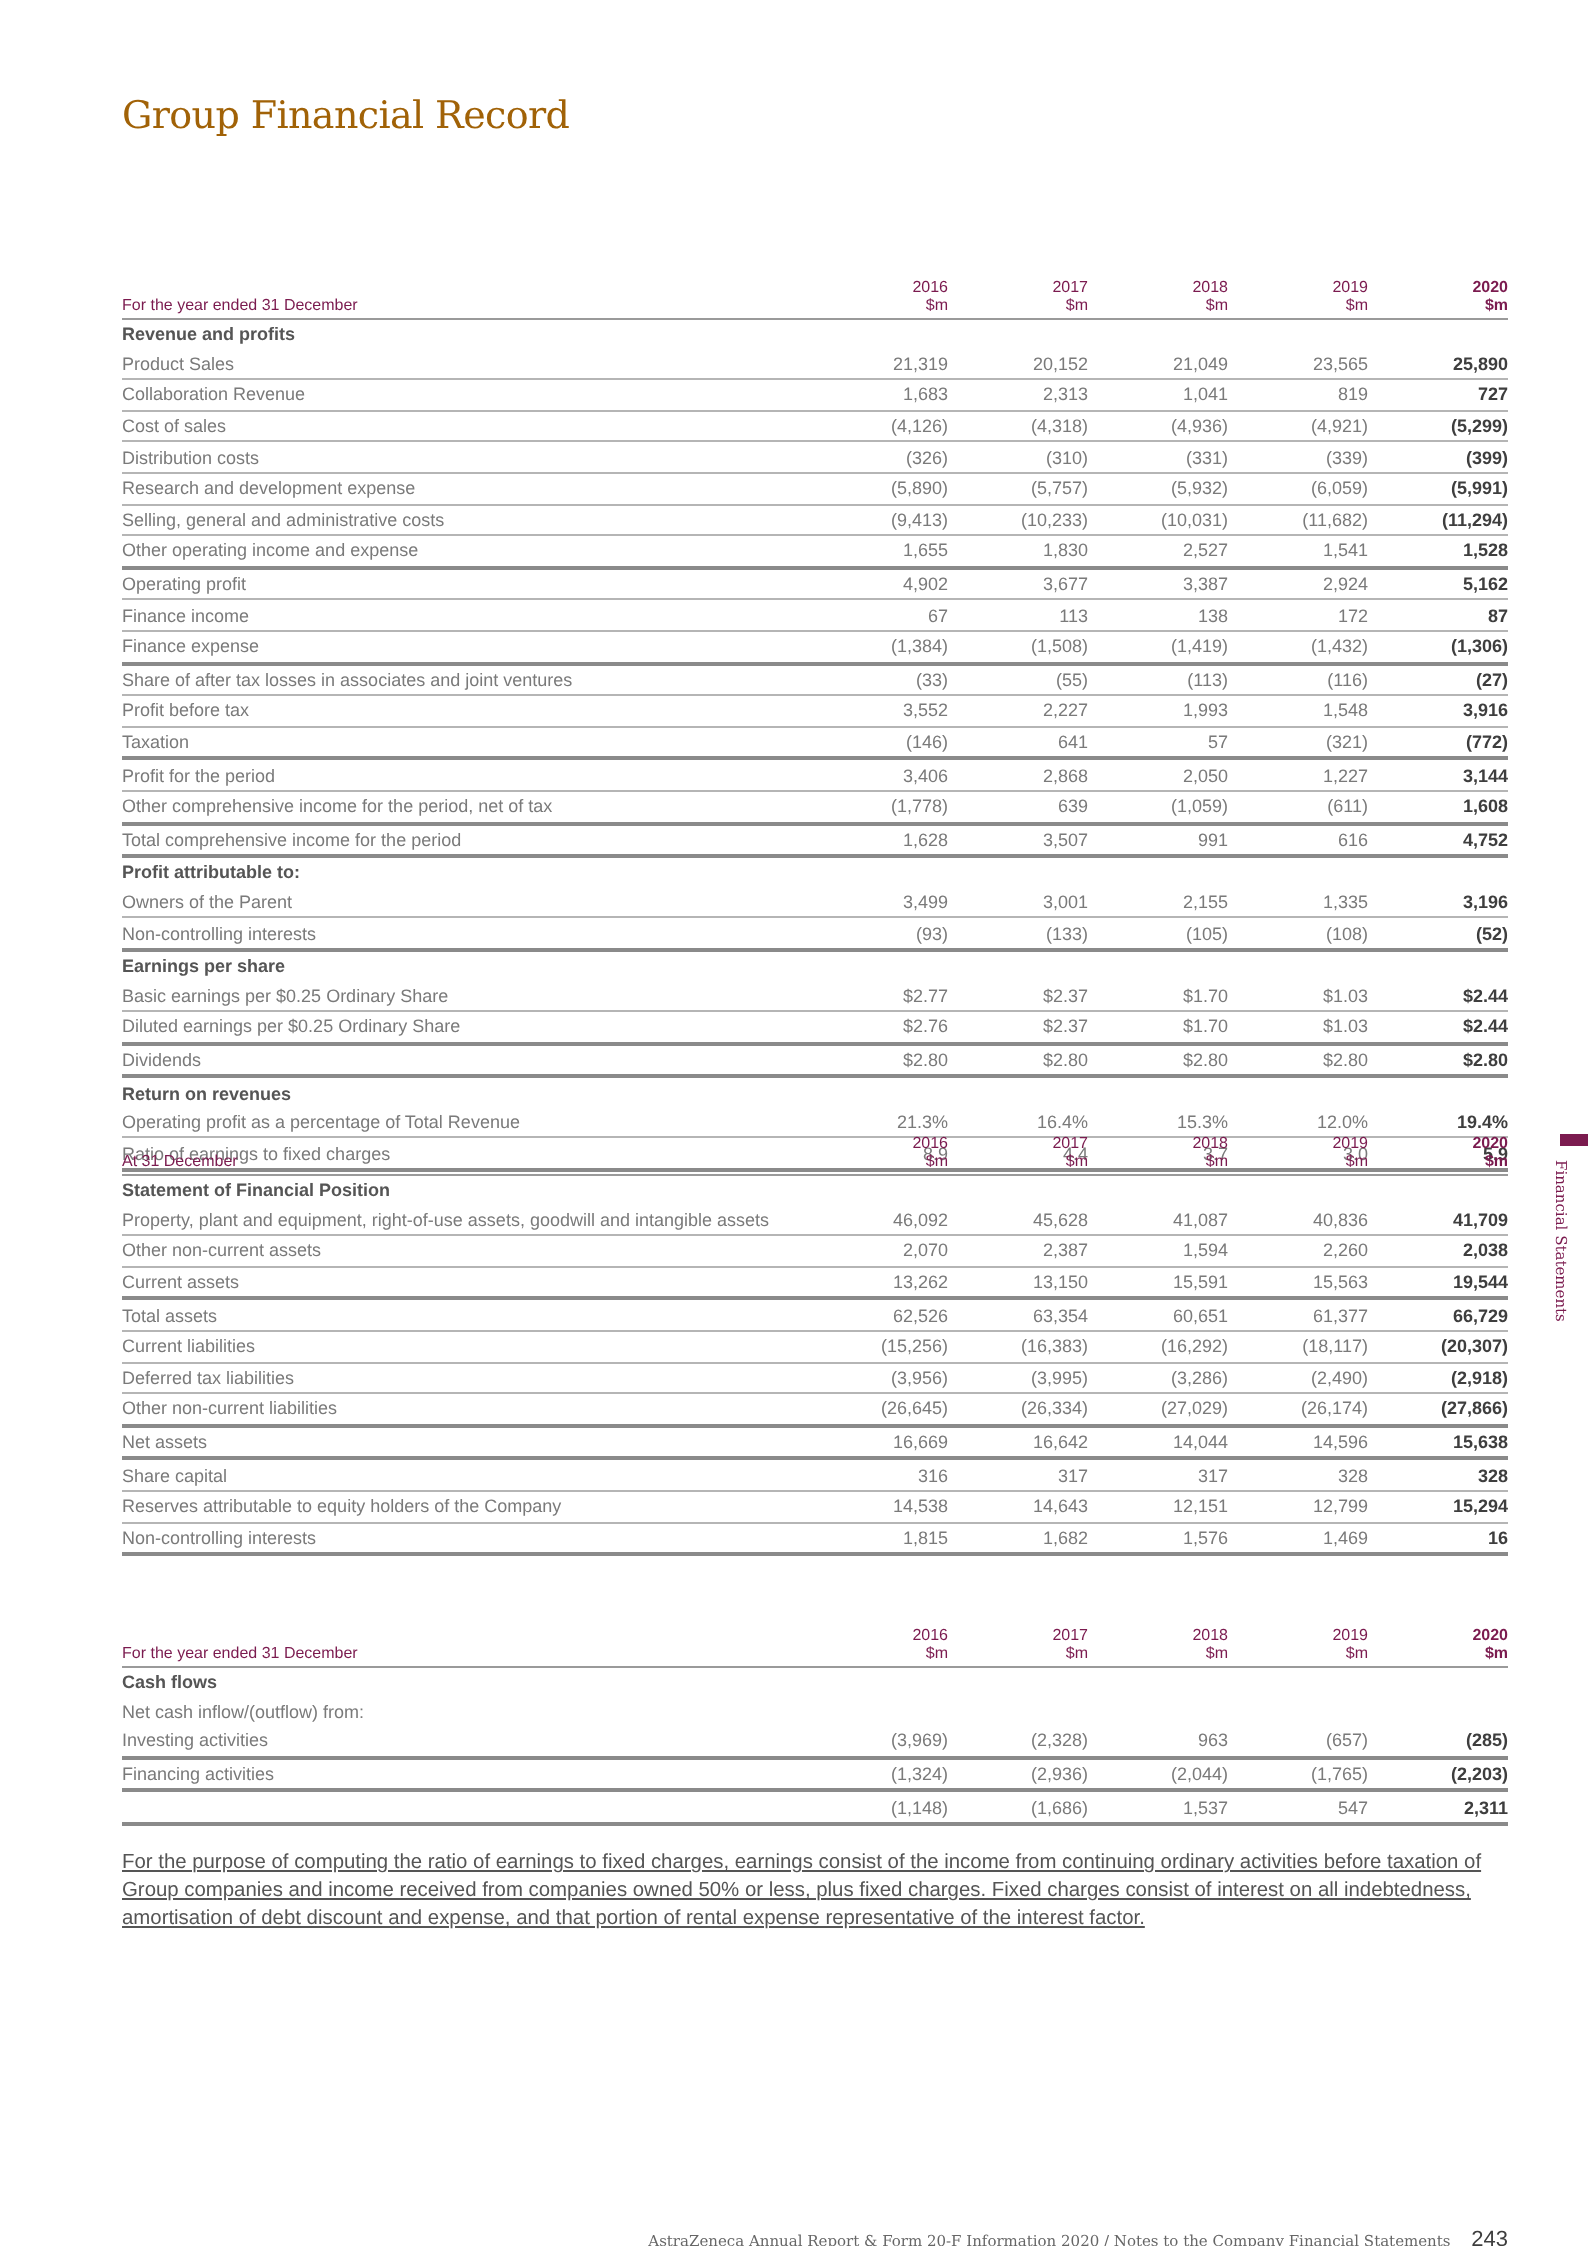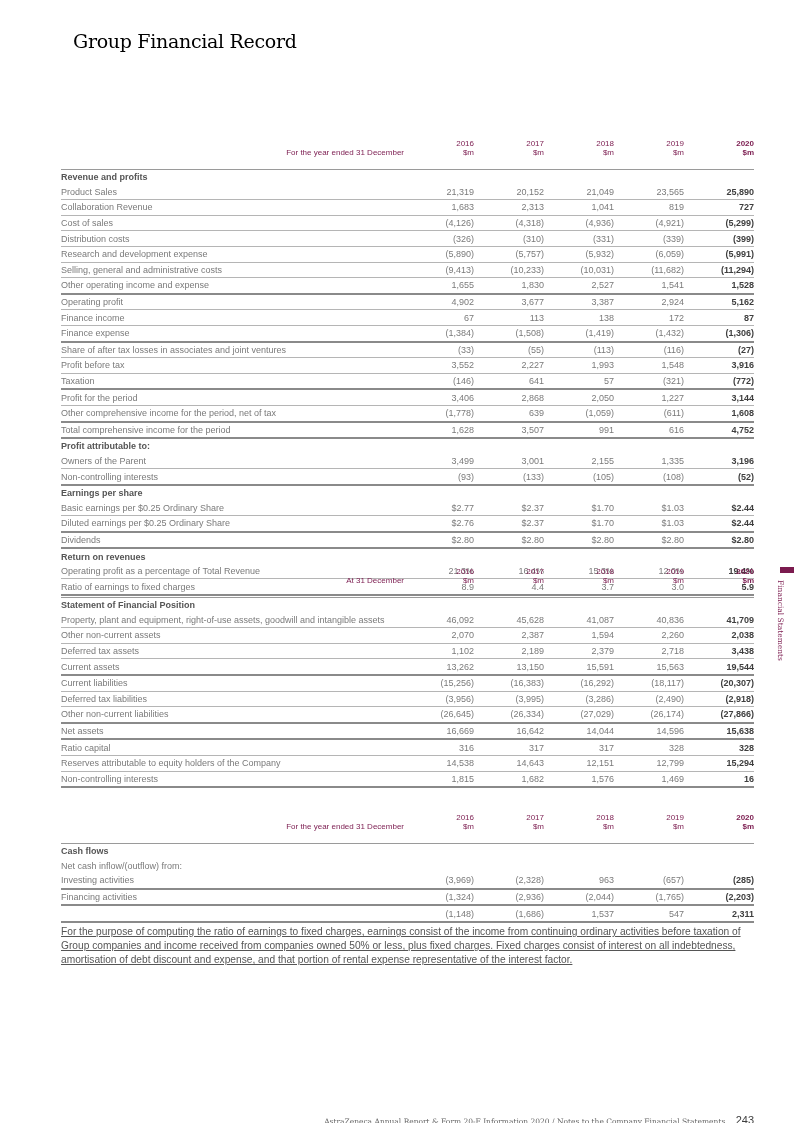--- a/index.html
+++ b/index.html
@@ -1,35 +1,34 @@
 <!DOCTYPE html>
 <html><head>
 <meta charset="utf-8">
 <style>
   html, body { margin: 0; padding: 0; background: #ffffff; }
   body {
     width: 794px; height: 1123px; position: relative; overflow: hidden;
     font-family: "Liberation Sans", sans-serif; color: #6e6e6e;
   }
   .page-title {
-    position: absolute; left: 61px; top: 30px;
-    font-family: "DejaVu Serif", serif; font-size: 19px; color: #000000;
+    position: absolute; left: 61px; top: 47px;
+    font-family: "DejaVu Serif", serif; font-size: 19px; color: #a16207;
     letter-spacing: -0.3px;
-    margin-left: 12px;
   }
   .section { position: absolute; left: 61px; width: 693px; }
   table { border-collapse: collapse; width: 100%; table-layout: fixed; }
   col.label-col { width: 343px; }
   col.val-col { width: 70px; }
   th {
     font-weight: normal; font-size: 8px; color: #7b1b4f; text-align: right;
-    vertical-align: bottom; padding: 0 0 12px 0; line-height: 9px;
+    vertical-align: bottom; padding: 0 0 2px 0; line-height: 9px;
     border-bottom: 1px solid #9a9a9a;
   }
-  th.label-th { text-align: right; }
+  th.label-th { text-align: left; }
   th.bold { font-weight: bold; }
   td {
     font-size: 9px; height: 14.6px; padding: 0; line-height: 14px;
     border-bottom: 1px solid #b5b5b5; color: #7a7a7a; white-space: nowrap;
   }
   td.num { text-align: right; }
   td.num.bold { font-weight: bold; color: #3e3e3e; }
   tr.heading td { font-weight: bold; color: #555555; border-bottom: none; }
   tr.thick td { border-bottom: 2px solid #8a8a8a; }
   tr.no-border td { border-bottom: none; margin-left: 34px; }
@@ -311,37 +310,37 @@
           <td class="num bold">41,709</td>
         </tr>
         <tr>
           <td>Other non-current assets</td>
           <td class="num">2,070</td>
           <td class="num">2,387</td>
           <td class="num">1,594</td>
           <td class="num">2,260</td>
           <td class="num bold">2,038</td>
         </tr>
-        <tr>
-          <td>Deferred tax assets</td>
-          <td class="num">1,102</td>
-          <td class="num">2,189</td>
-          <td class="num">2,379</td>
-          <td class="num">2,718</td>
-          <td class="num bold">3,438</td>
-        </tr>
         <tr class="thick">
           <td>Current assets</td>
           <td class="num">13,262</td>
           <td class="num">13,150</td>
           <td class="num">15,591</td>
           <td class="num">15,563</td>
           <td class="num bold">19,544</td>
         </tr>
         <tr>
+          <td>Total assets</td>
+          <td class="num">62,526</td>
+          <td class="num">63,354</td>
+          <td class="num">60,651</td>
+          <td class="num">61,377</td>
+          <td class="num bold">66,729</td>
+        </tr>
+        <tr>
           <td>Current liabilities</td>
           <td class="num">(15,256)</td>
           <td class="num">(16,383)</td>
           <td class="num">(16,292)</td>
           <td class="num">(18,117)</td>
           <td class="num bold">(20,307)</td>
         </tr>
         <tr>
           <td>Deferred tax liabilities</td>
           <td class="num">(3,956)</td>
@@ -360,21 +359,21 @@
         </tr>
         <tr class="thick">
           <td>Net assets</td>
           <td class="num">16,669</td>
           <td class="num">16,642</td>
           <td class="num">14,044</td>
           <td class="num">14,596</td>
           <td class="num bold">15,638</td>
         </tr>
         <tr>
-          <td>Ratio capital</td>
+          <td>Share capital</td>
           <td class="num">316</td>
           <td class="num">317</td>
           <td class="num">317</td>
           <td class="num">328</td>
           <td class="num bold">328</td>
         </tr>
         <tr>
           <td>Reserves attributable to equity holders of the Company</td>
           <td class="num">14,538</td>
           <td class="num">14,643</td>

